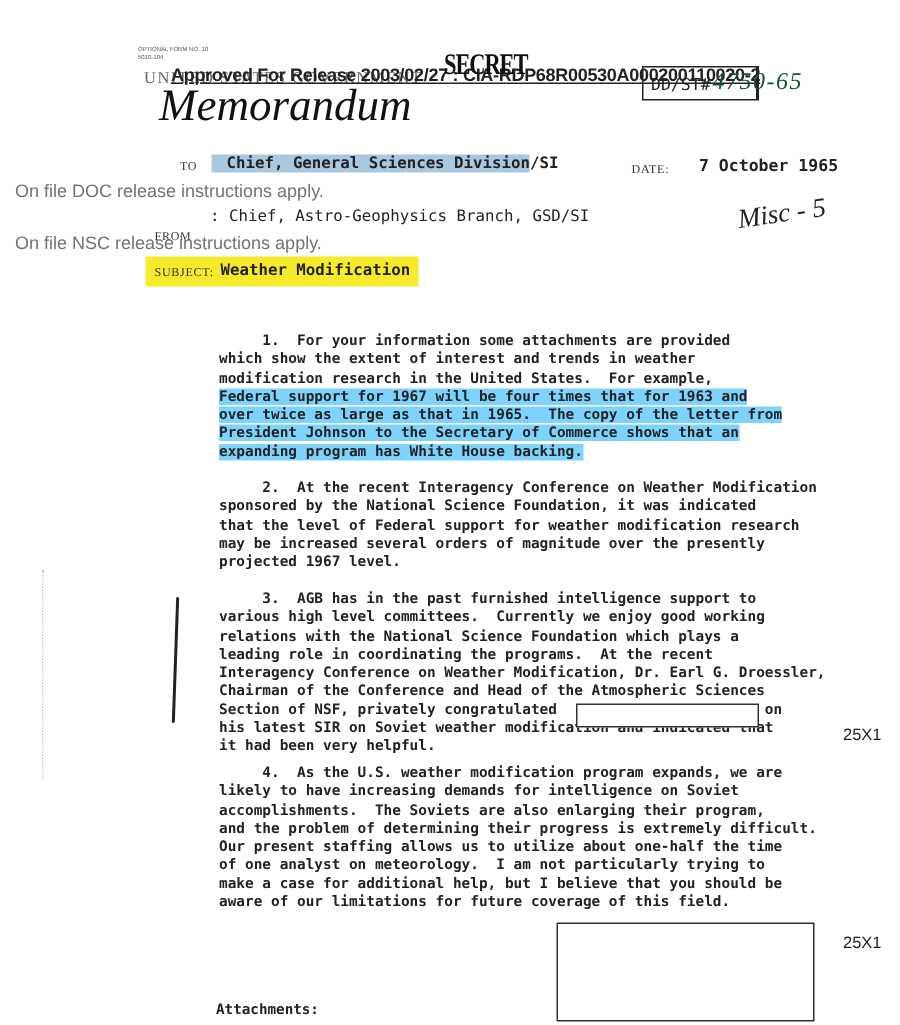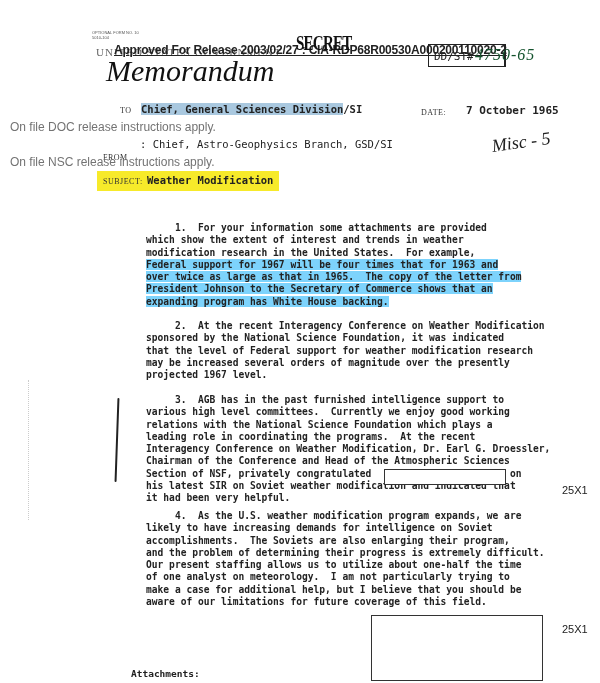--- a/index.html
+++ b/index.html
@@ -42,21 +42,21 @@
 <div class="abs serif us-gov">UNITED STATES GOVERNMENT</div>
 <div class="abs sans approved">Approved For Release 2003/02/27 : CIA-RDP68R00530A000200110020-2</div>
 <div class="abs serif secret">SECRET</div>
 <div class="abs stamp"></div>
 <div class="abs mono stamp-label">DD/ST#</div>
 <div class="abs serif stamp-num">4750-65</div>
 <div class="abs serif memo-title">Memorandum</div>
 
 <div class="abs serif lbl" style="left:120px; top:106px;">TO</div>
 <div class="abs mono val" style="left:141px; top:103px;">
-  <span class="hl-blue" style="">Chief, General Sciences Division</span><span>/SI</span>
+  <span class="hl-blue" style="padding-left:10px;">Chief, General Sciences Division</span><span>/SI</span>
 </div>
 <div class="abs serif lbl" style="left:421px; top:108px;">DATE:</div>
 <div class="abs mono val" style="left:466px; top:104px; font-size:11px;">7 October 1965</div>
 
 <div class="abs sans overlay-note" style="left:10px; top:120px;">On file DOC release instructions apply.</div>
 
 <div class="abs serif lbl" style="left:103px; top:141px;margin-top:12px;">FROM</div>
 <div class="abs mono val" style="left:140px; top:138px; font-weight:normal;">: Chief, Astro-Geophysics Branch, GSD/SI</div>
 
 <div class="abs sans overlay-note" style="left:10px; top:155px;">On file NSC release instructions apply.</div>
@@ -99,15 +99,15 @@
 accomplishments.  The Soviets are also enlarging their program,
 and the problem of determining their progress is extremely difficult.
 Our present staffing allows us to utilize about one-half the time
 of one analyst on meteorology.  I am not particularly trying to
 make a case for additional help, but I believe that you should be
 aware of our limitations for future coverage of this field.</div>
 
 <div class="redact-big"></div>
 <div class="abs sans code-25x1" style="left:562px; top:623px;">25X1</div>
 
-<div class="abs mono" style="left:131px; top:668px; font-size:9.5px; font-weight:bold; color:#222;">Attachments:</div>
+<div class="abs mono" style="left:144px; top:668px; font-size:9.5px; font-weight:bold; color:#222;">Attachments:</div>
 
 <div class="dots" style="top:380px; height:140px;"></div>
 
 </body></html>

